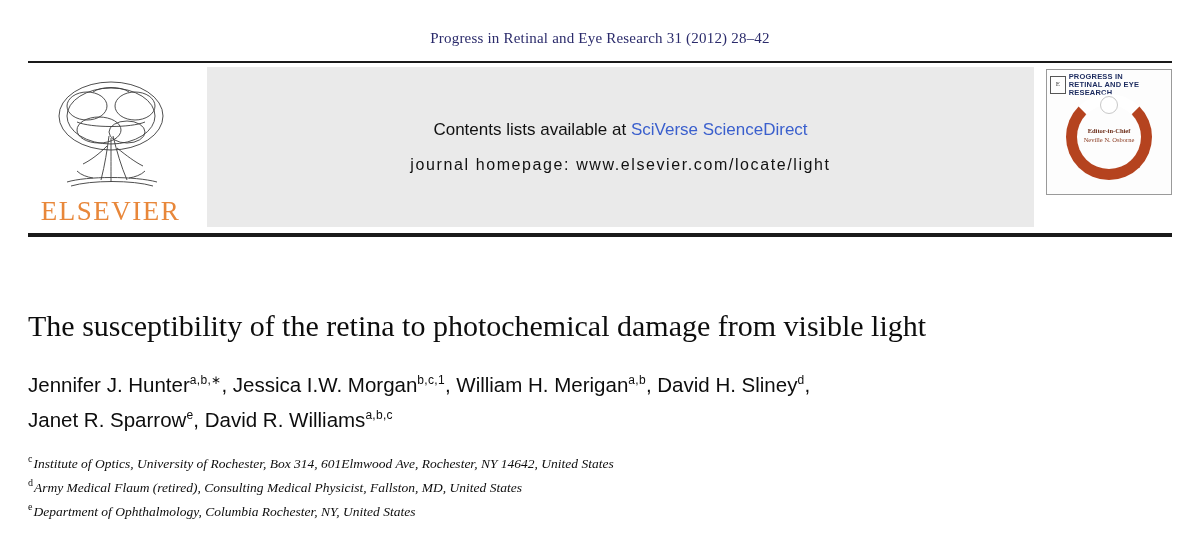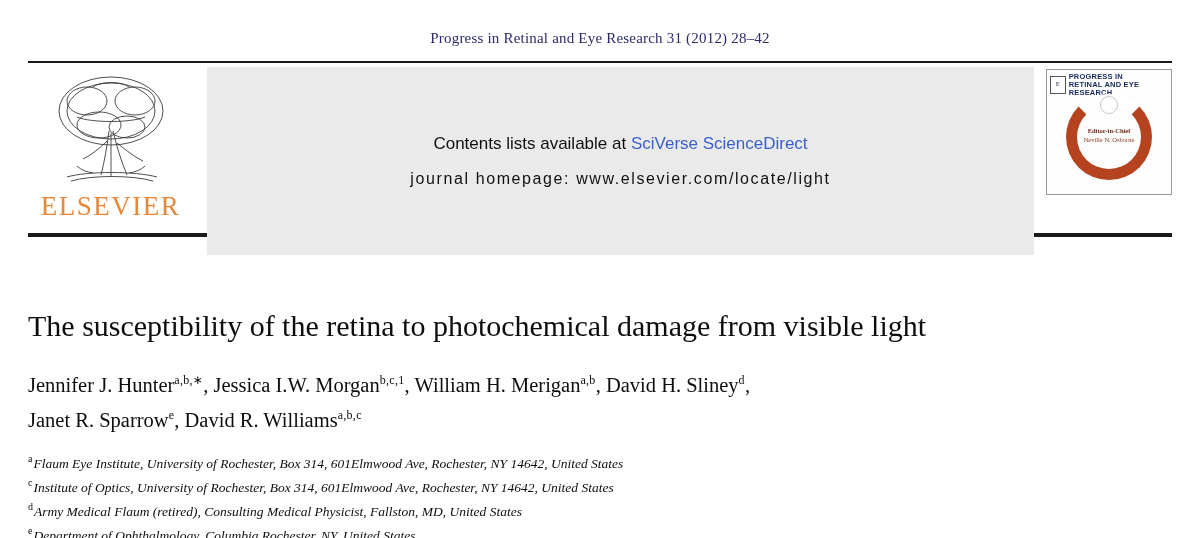--- a/index.html
+++ b/index.html
@@ -48,21 +48,21 @@
     box-sizing: border-box;
   }
 
   
   .elsevier {
     width: 165px;
     flex: 0 0 165px;
     display: flex;
     flex-direction: column;
     align-items: center;
-    justify-content: flex-start;
+    justify-content: center;
     padding-top: 4px;
     box-sizing: border-box;
   }
   .elsevier-tree {
     width: 128px;
     height: 118px;
   }
   .elsevier-word {
     font-family: "Liberation Serif", serif;
     font-size: 27px;
@@ -74,21 +74,21 @@
 
   
   .journal-band {
     flex: 1 1 auto;
     background: #eaeaea;
     margin: 0 12px 0 14px;
     display: flex;
     flex-direction: column;
     align-items: center;
     justify-content: center;
-    height: 188px;
+    height: 160px;
   }
   .contents-line {
     font-family: "Liberation Sans", sans-serif;
     font-size: 17px;
     color: #111;
     margin-bottom: 16px;
   }
   .contents-line .sd {
     color: #3a5fcd;
   }
@@ -194,21 +194,21 @@
   }
   .paper-title {
     font-family: "Liberation Serif", serif;
     font-size: 30px;
     line-height: 34px;
     color: #0d0d0d;
     margin: 0 0 22px 0;
     font-weight: 400;
   }
   .authors {
-    font-family: Liberation Serif, serif;
+    font-family: Liberation Sans, sans-serif;
     font-size: 20.5px;
     line-height: 30px;
     color: #0d0d0d;
     margin-bottom: 14px;
     max-width: 1050px;
   }
   .authors sup {
     font-size: 12px;
     vertical-align: super;
     letter-spacing: 0.3px;
@@ -300,20 +300,19 @@
       <span>
         <span>Jennifer J. Hunter</span><sup>a,b,∗</sup><span>, </span><span>Jessica I.W. Morgan</span><sup>b,c,1</sup><span>, </span><span>William H. Merigan</span><sup>a,b</sup><span>, </span><span>David H. Sliney</span><sup>d</sup><span>,</span>
       </span>
       <br>
       <span>
         <span>Janet R. Sparrow</span><sup>e</sup><span>, </span><span>David R. Williams</span><sup>a,b,c</sup>
       </span>
     </div>
 
     <div class="affiliations">
-      <div><span class="aff-marker">a</span><span>Flaum Eye Institute, University of Rochester, Box 314, 601Elmwood Ave, Rochester, NY 14642, United States</span></div>
       <div><span class="aff-marker">c</span><span>Institute of Optics, University of Rochester, Box 314, 601Elmwood Ave, Rochester, NY 14642, United States</span></div>
       <div><span class="aff-marker">d</span><span>Army Medical Flaum (retired), Consulting Medical Physicist, Fallston, MD, United States</span></div>
       <div><span class="aff-marker">e</span><span>Department of Ophthalmology, Columbia Rochester, NY, United States</span></div>
     </div>
   </div>
 
 </div>
 
 </body></html>

